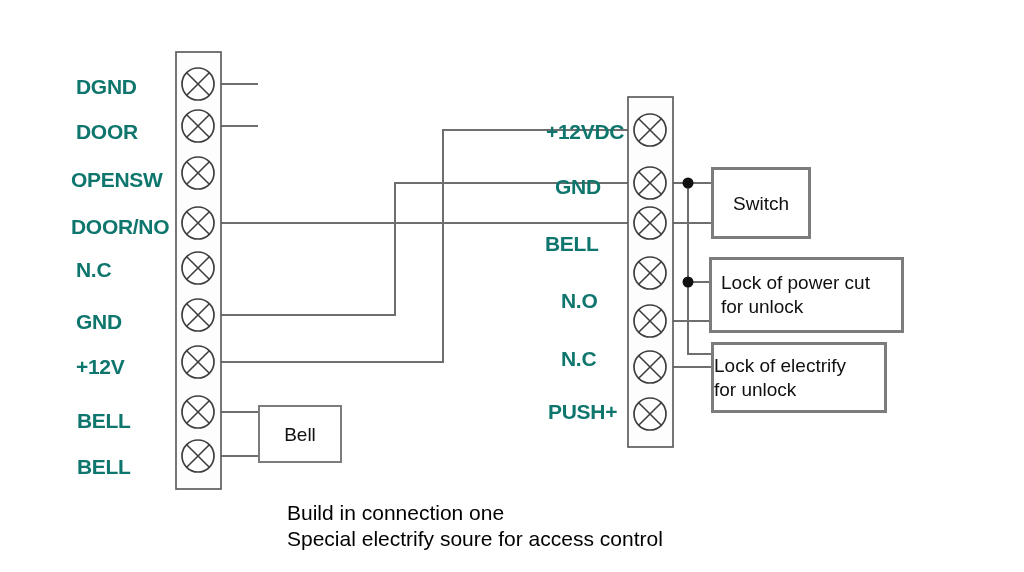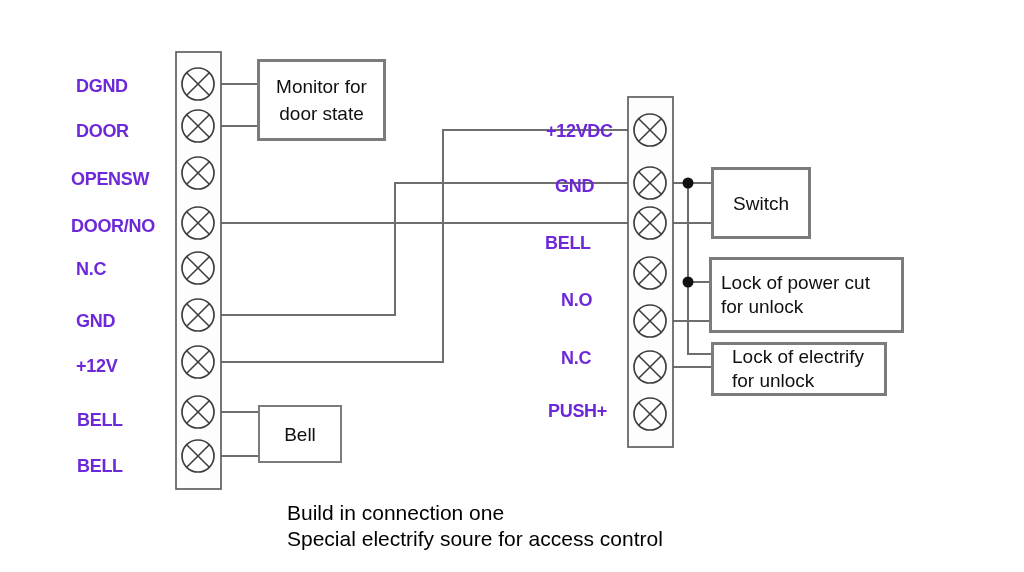--- a/index.html
+++ b/index.html
@@ -8,23 +8,23 @@
     width: 1024px;
     height: 572px;
     background: #ffffff;
     font-family: "Liberation Sans", sans-serif;
     overflow: hidden;
   }
   .stage svg { position: absolute; left: 0; top: 0; }
   .tlabel {
     position: absolute;
     transform: translateY(-50%);
-    font-size: 18px;
+    font-size: 21px;
     font-weight: 700;
-    color: #6d28d9;
+    color: #0f766e;
     letter-spacing: -0.3px;
     white-space: nowrap;
     line-height: 1;
   }
   .cbox {
     position: absolute;
     box-sizing: border-box;
     background: #ffffff;
     border: 3px solid #7c7c7c;
     color: #101010;
@@ -169,35 +169,31 @@
   <div class="tlabel" style="left:77px;  top:420px;">BELL</div>
   <div class="tlabel" style="left:77px;  top:466px;">BELL</div>
 
   <div class="tlabel" style="left:546px; top:131px;">+12VDC</div>
   <div class="tlabel" style="left:555px; top:186px;">GND</div>
   <div class="tlabel" style="left:545px; top:243px;">BELL</div>
   <div class="tlabel" style="left:561px; top:300px;">N.O</div>
   <div class="tlabel" style="left:561px; top:358px;">N.C</div>
   <div class="tlabel" style="left:548px; top:411px;">PUSH+</div>
 
-  <div class="cbox centered" style="left:257px; top:59px; width:129px; height:82px;">
-    <span>Monitor for</span>
-    <span>door state</span>
-  </div>
 
   <div class="cbox centered" style="left:711px; top:167px; width:100px; height:72px;">
     <span>Switch</span>
   </div>
 
   <div class="cbox leftpad" style="left:709px; top:257px; width:195px; height:76px; padding-left:9px;">
     <span>Lock of power cut</span>
     <span>for unlock</span>
   </div>
 
-  <div class="cbox leftpad" style="left:711px; top:342px; width:176px; height:54px; padding-left:18px;">
+  <div class="cbox leftpad" style="left:711px; top:342px; width:176px; height:71px; ">
     <span>Lock of electrify</span>
     <span>for unlock</span>
   </div>
 
   <div class="cbox centered" style="left:258px; top:405px; width:84px; height:58px; border-width:2px;">
     <span>Bell</span>
   </div>
 
   <div class="caption">
     <div>Build in connection one</div>

